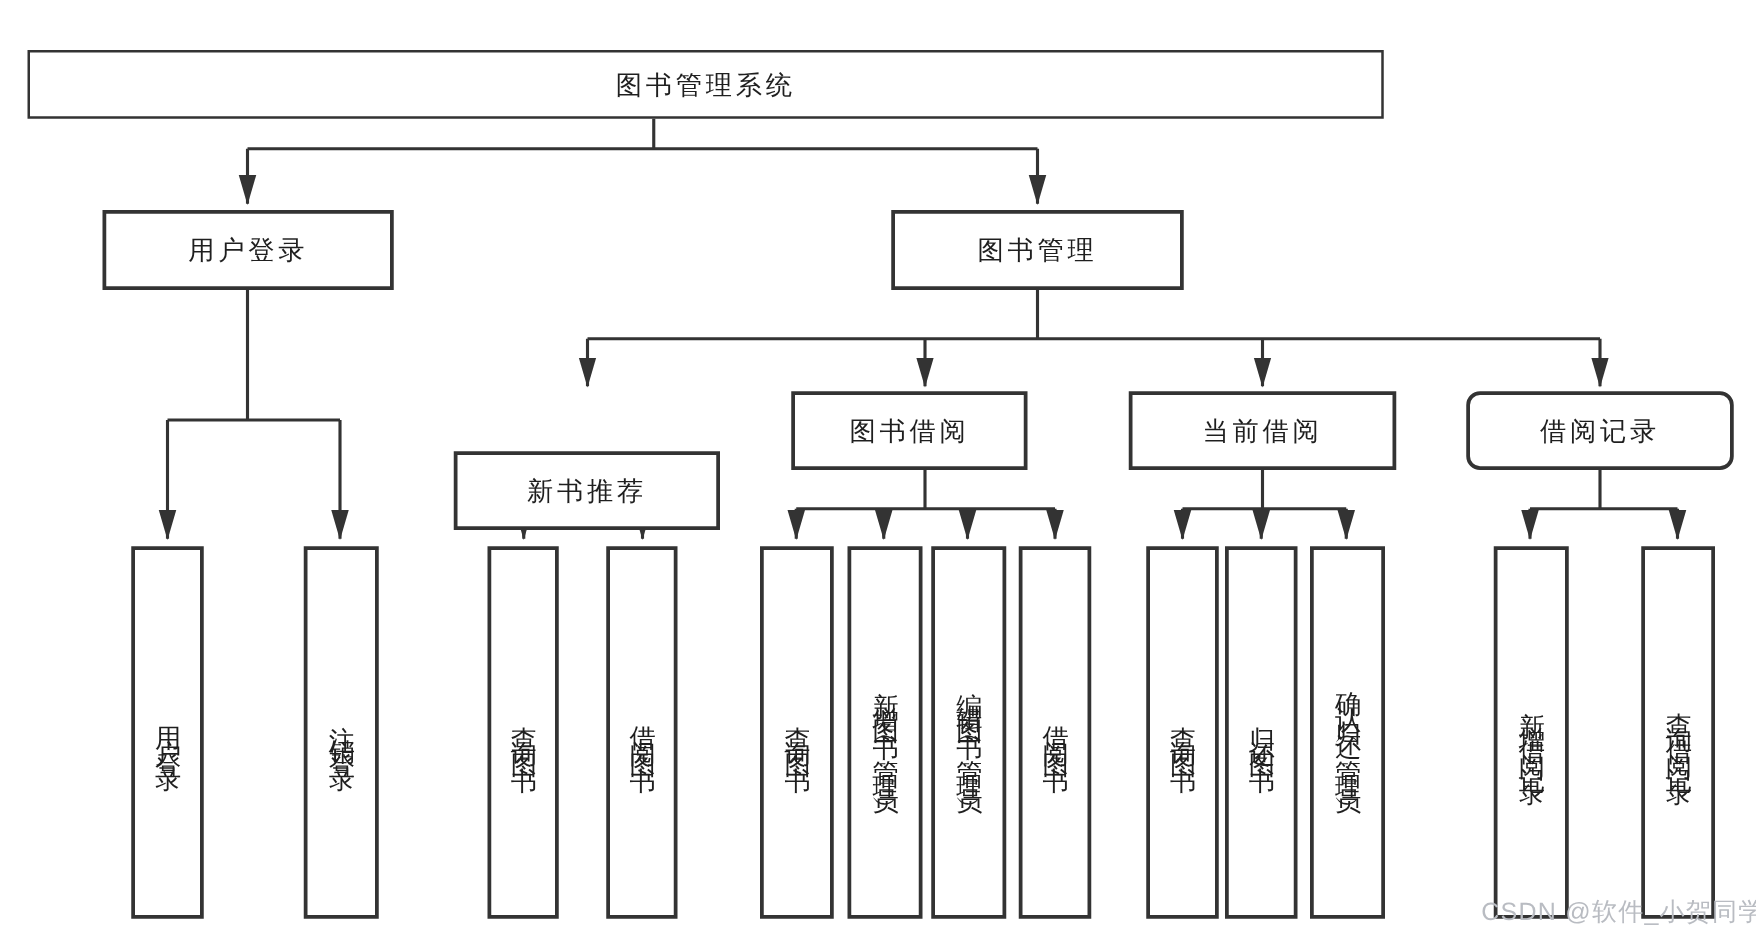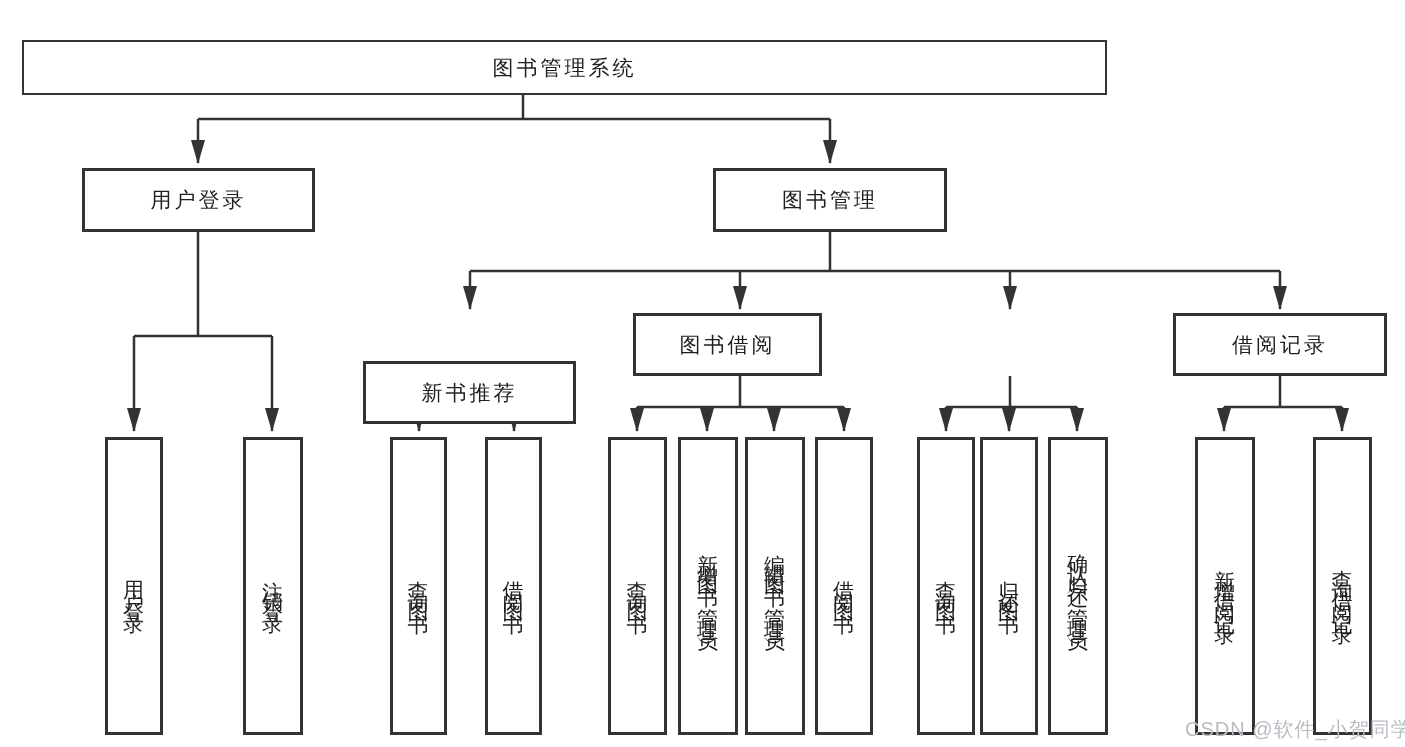--- a/index.html
+++ b/index.html
@@ -127,21 +127,24 @@
   <div class="node node-h" style="left:713px;top:168px;width:234px;height:64px;">
     <span>图书管理</span>
   </div>
 
   <div class="node node-h" style="left:363px;top:313px;width:213px;height:63px;margin-top:48px;">
     <span>新书推荐</span>
   </div>
   <div class="node node-h" style="left:633px;top:313px;width:189px;height:63px;">
     <span>图书借阅</span>
   </div>
-  <div class="node node-h" style="left:1173px;top:313px;width:214px;height:63px;">
+  <div class="node node-h" style="left:903px;top:313px;width:214px;height:63px;">
+    <span>当前借阅</span>
+  </div>
+  <div class="node node-h" style="left:1173px;top:313px;width:214px;height:63px;border-radius:11px;">
     <span>借阅记录</span>
   </div>
 
   <div class="node node-v" style="left:105px;top:437px;width:58px;height:298px;">
     <span>用户登录</span>
   </div>
   <div class="node node-v" style="left:243px;top:437px;width:60px;height:298px;">
     <span>注销登录</span>
   </div>
 

